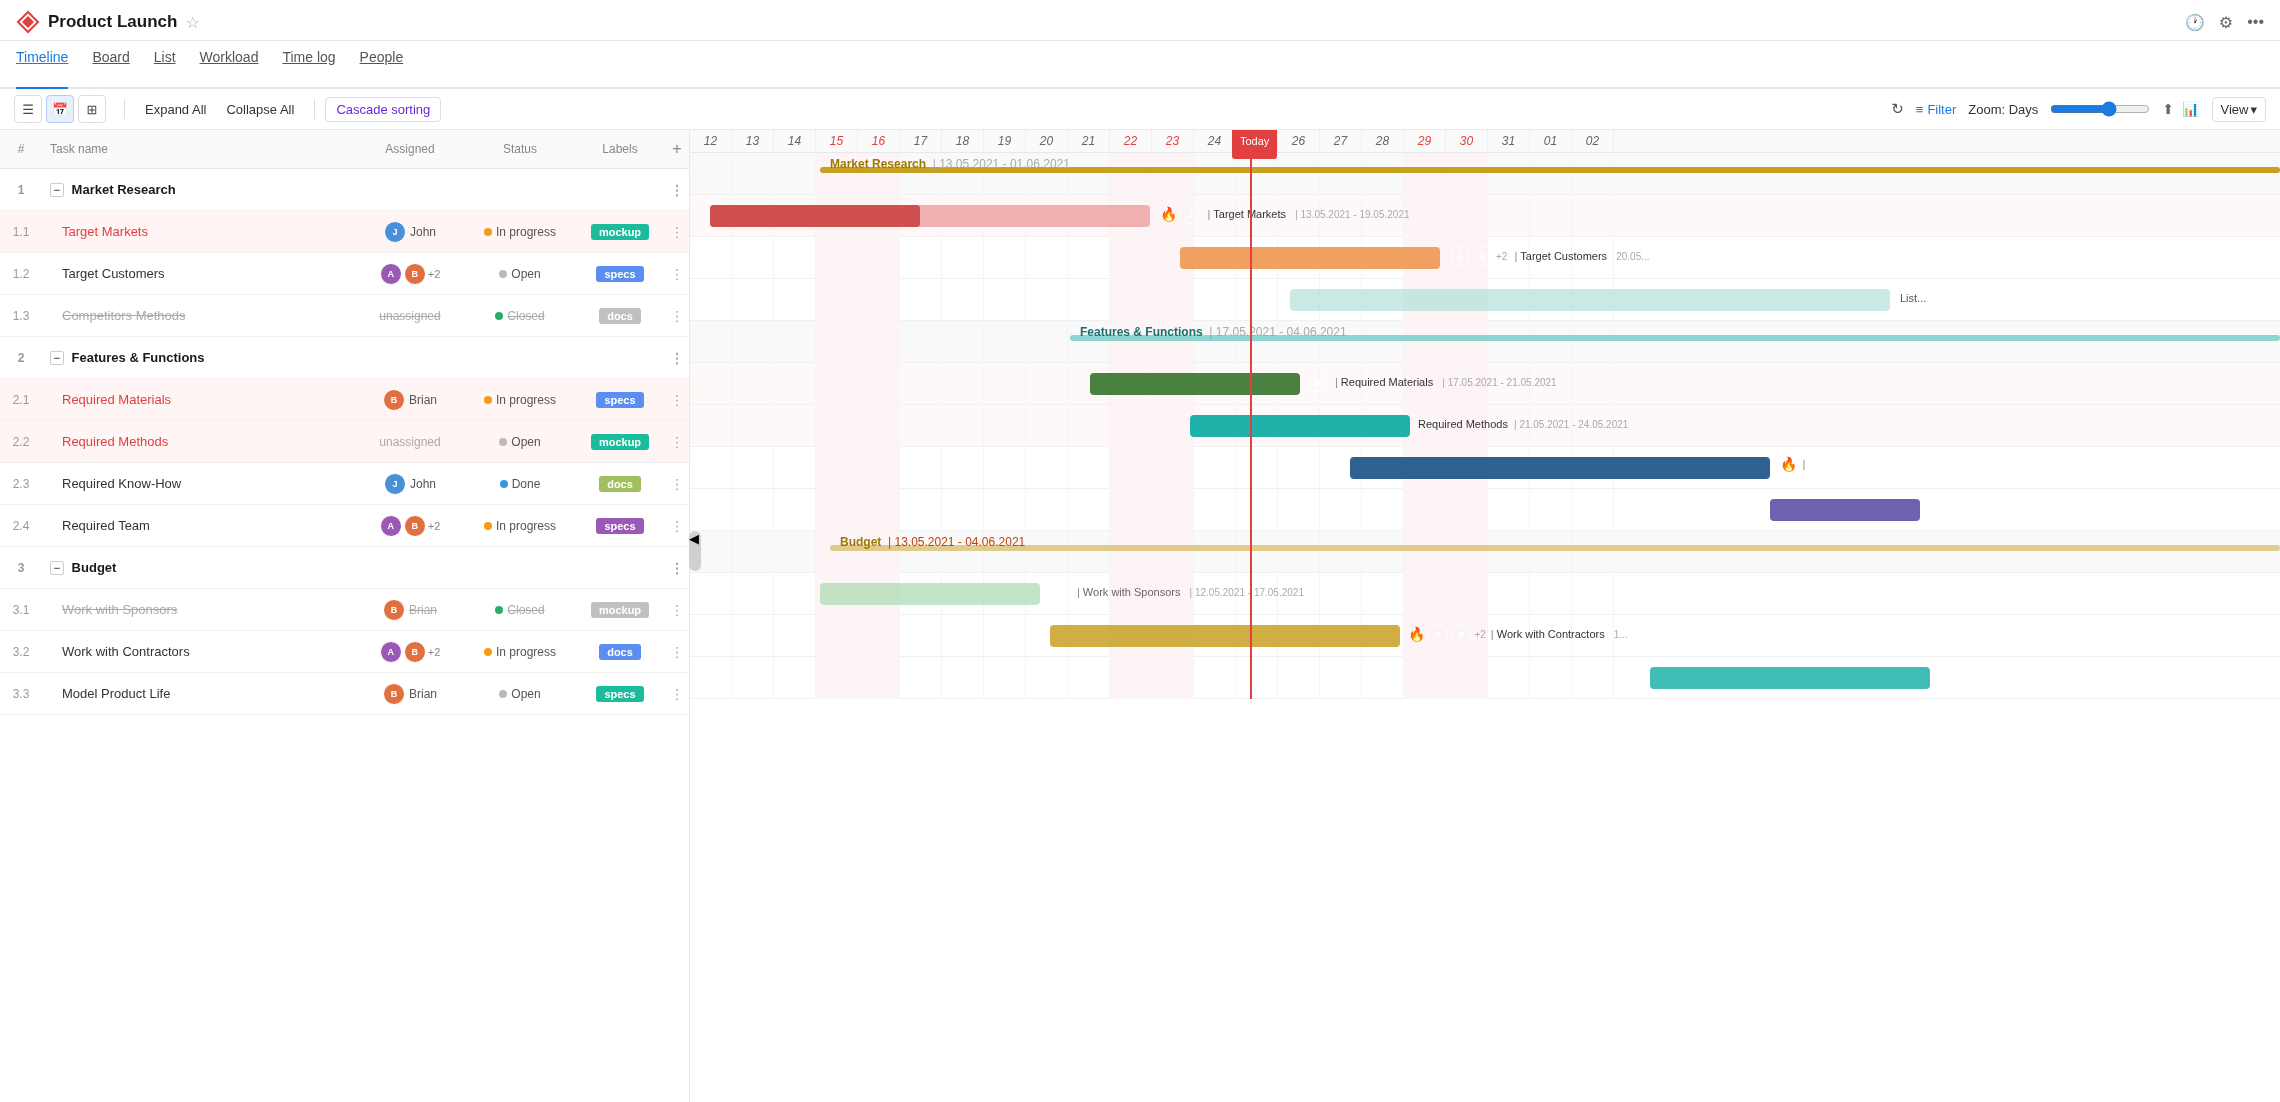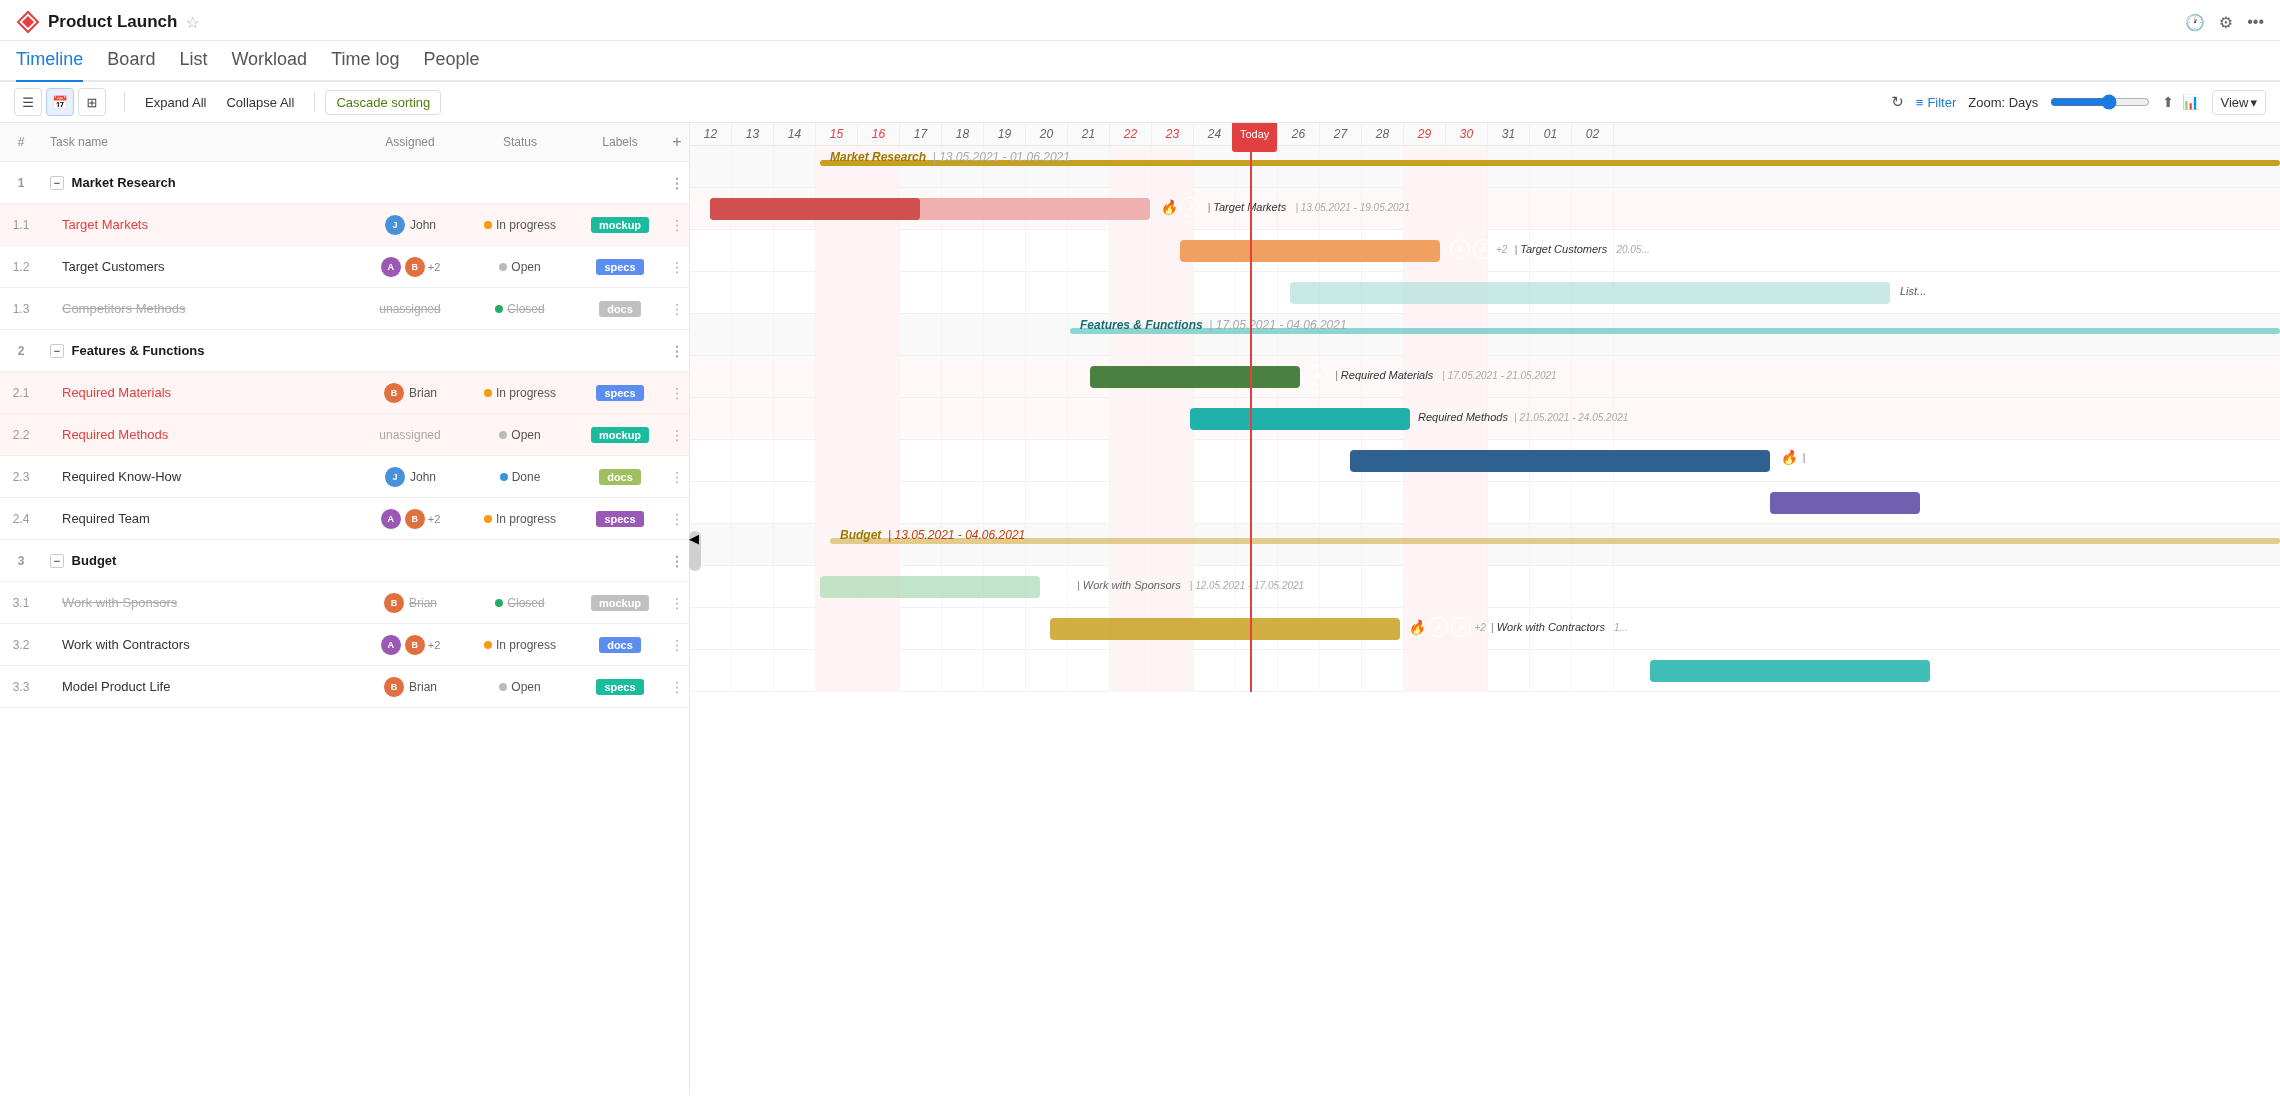--- a/index.html
+++ b/index.html
@@ -18,38 +18,38 @@
     .header-actions { display: flex; align-items: center; gap: 14px; color: #666; font-size: 16px; }
     .header-actions span { cursor: pointer; }
 
     
     .nav-tabs {
       display: flex; align-items: center; gap: 24px;
       padding: 0 16px;
       border-bottom: 2px solid #e8e8e8;
     }
     .nav-tab {
-      padding: 8px 0 10px;
-      font-size: 18px; color: #555; cursor: pointer;
-      border-bottom: 2px solid transparent; margin-bottom: -2px;
+      padding: 8px 0 22px;
+      font-size: 14px; color: #555; cursor: pointer;
+      border-bottom: 2px solid transparent; margin-bottom: -2px; text-decoration: underline;
     }
     .nav-tab.active { color: #1a7be0; border-bottom-color: #1a7be0; font-weight: 500; }
 
     
     .toolbar {
       display: flex; align-items: center; gap: 0;
       padding: 6px 14px;
       border-bottom: 1px solid #e8e8e8;
     }
     .toolbar-icon-group { display: flex; align-items: center; gap: 4px; margin-right: 8px; }
     .toolbar-icon { width: 28px; height: 28px; display: flex; align-items: center; justify-content: center; border: 1px solid #ddd; border-radius: 4px; cursor: pointer; color: #444; font-size: 13px; background: #fff; }
     .toolbar-icon.active { background: #e8f0fe; border-color: #b3caf7; }
     .toolbar-divider { width: 1px; height: 20px; background: #ddd; margin: 0 10px; }
     .toolbar-btn { padding: 4px 10px; font-size: 13px; color: #333; cursor: pointer; border: none; background: none; }
-    .cascade-btn { padding: 4px 10px; font-size: 13px; color: #4d7c0f; cursor: pointer; border: 1px solid #ddd; border-radius: 4px; background: #fff; }
+    .cascade-btn { padding: 4px 10px; font-size: 13px; color: #6d28d9; cursor: pointer; border: 1px solid #ddd; border-radius: 4px; background: #fff; }
     .toolbar-right { margin-left: auto; display: flex; align-items: center; gap: 12px; }
     .refresh-icon { color: #555; cursor: pointer; font-size: 15px; }
     .filter-btn { display: flex; align-items: center; gap: 4px; color: #1a7be0; font-size: 13px; cursor: pointer; font-weight: 500; }
     .zoom-label { font-size: 13px; color: #333; font-weight: 500; }
     .zoom-slider { width: 100px; accent-color: #1a7be0; }
     .export-icons { display: flex; gap: 8px; color: #666; font-size: 14px; }
     .view-btn { display: flex; align-items: center; gap: 2px; font-size: 13px; color: #333; cursor: pointer; padding: 4px 8px; border: 1px solid #ddd; border-radius: 4px; }
 
     
     .main-layout { display: flex; height: calc(100vh - 130px); overflow: hidden; }
@@ -96,21 +96,21 @@
     
     .gantt-area { flex: 1; overflow-x: auto; overflow-y: auto; position: relative; }
     .gantt-header { position: sticky; top: 0; z-index: 10; background: #fafafa; border-bottom: 1px solid #e8e8e8; }
     .year-row { text-align: center; font-size: 12px; color: #333; font-weight: 500; padding: 4px 0; border-bottom: 1px solid #e8e8e8; }
     .days-row { display: flex; font-style: italic; }
     .day-cell { min-width: 42px; text-align: center; font-size: 12px; color: #666; padding: 4px 0; border-right: 1px solid #f0f0f0; flex-shrink: 0; }
     .day-cell.weekend { color: #e04040; }
     .day-cell.today-header { color: #fff; background: #e04040; border-radius: 3px; }
 
     .gantt-rows { position: relative; }
-    .gantt-row { display: flex; align-items: center; min-height: 42px; border-bottom: 1px solid #f0f0f0; position: relative; font-style: italic; }
+    .gantt-row { display: flex; align-items: center; min-height: 42px; border-bottom: 1px solid #f0f0f0; position: relative; }
     .gantt-row.section-row { background: #f9f9f9; }
     .day-grid-cell { min-width: 42px; height: 42px; border-right: 1px solid #f5f5f5; flex-shrink: 0; }
 
     
     .gantt-avatar { width: 20px; height: 20px; border-radius: 50%; display: inline-flex; align-items: center; justify-content: center; font-size: 8px; font-weight: 600; color: #fff; border: 1px solid #fff; flex-shrink: 0; }
 
     
     ::-webkit-scrollbar { width: 6px; height: 6px; }
     ::-webkit-scrollbar-track { background: #f5f5f5; }
     ::-webkit-scrollbar-thumb { background: #ccc; border-radius: 3px; }

